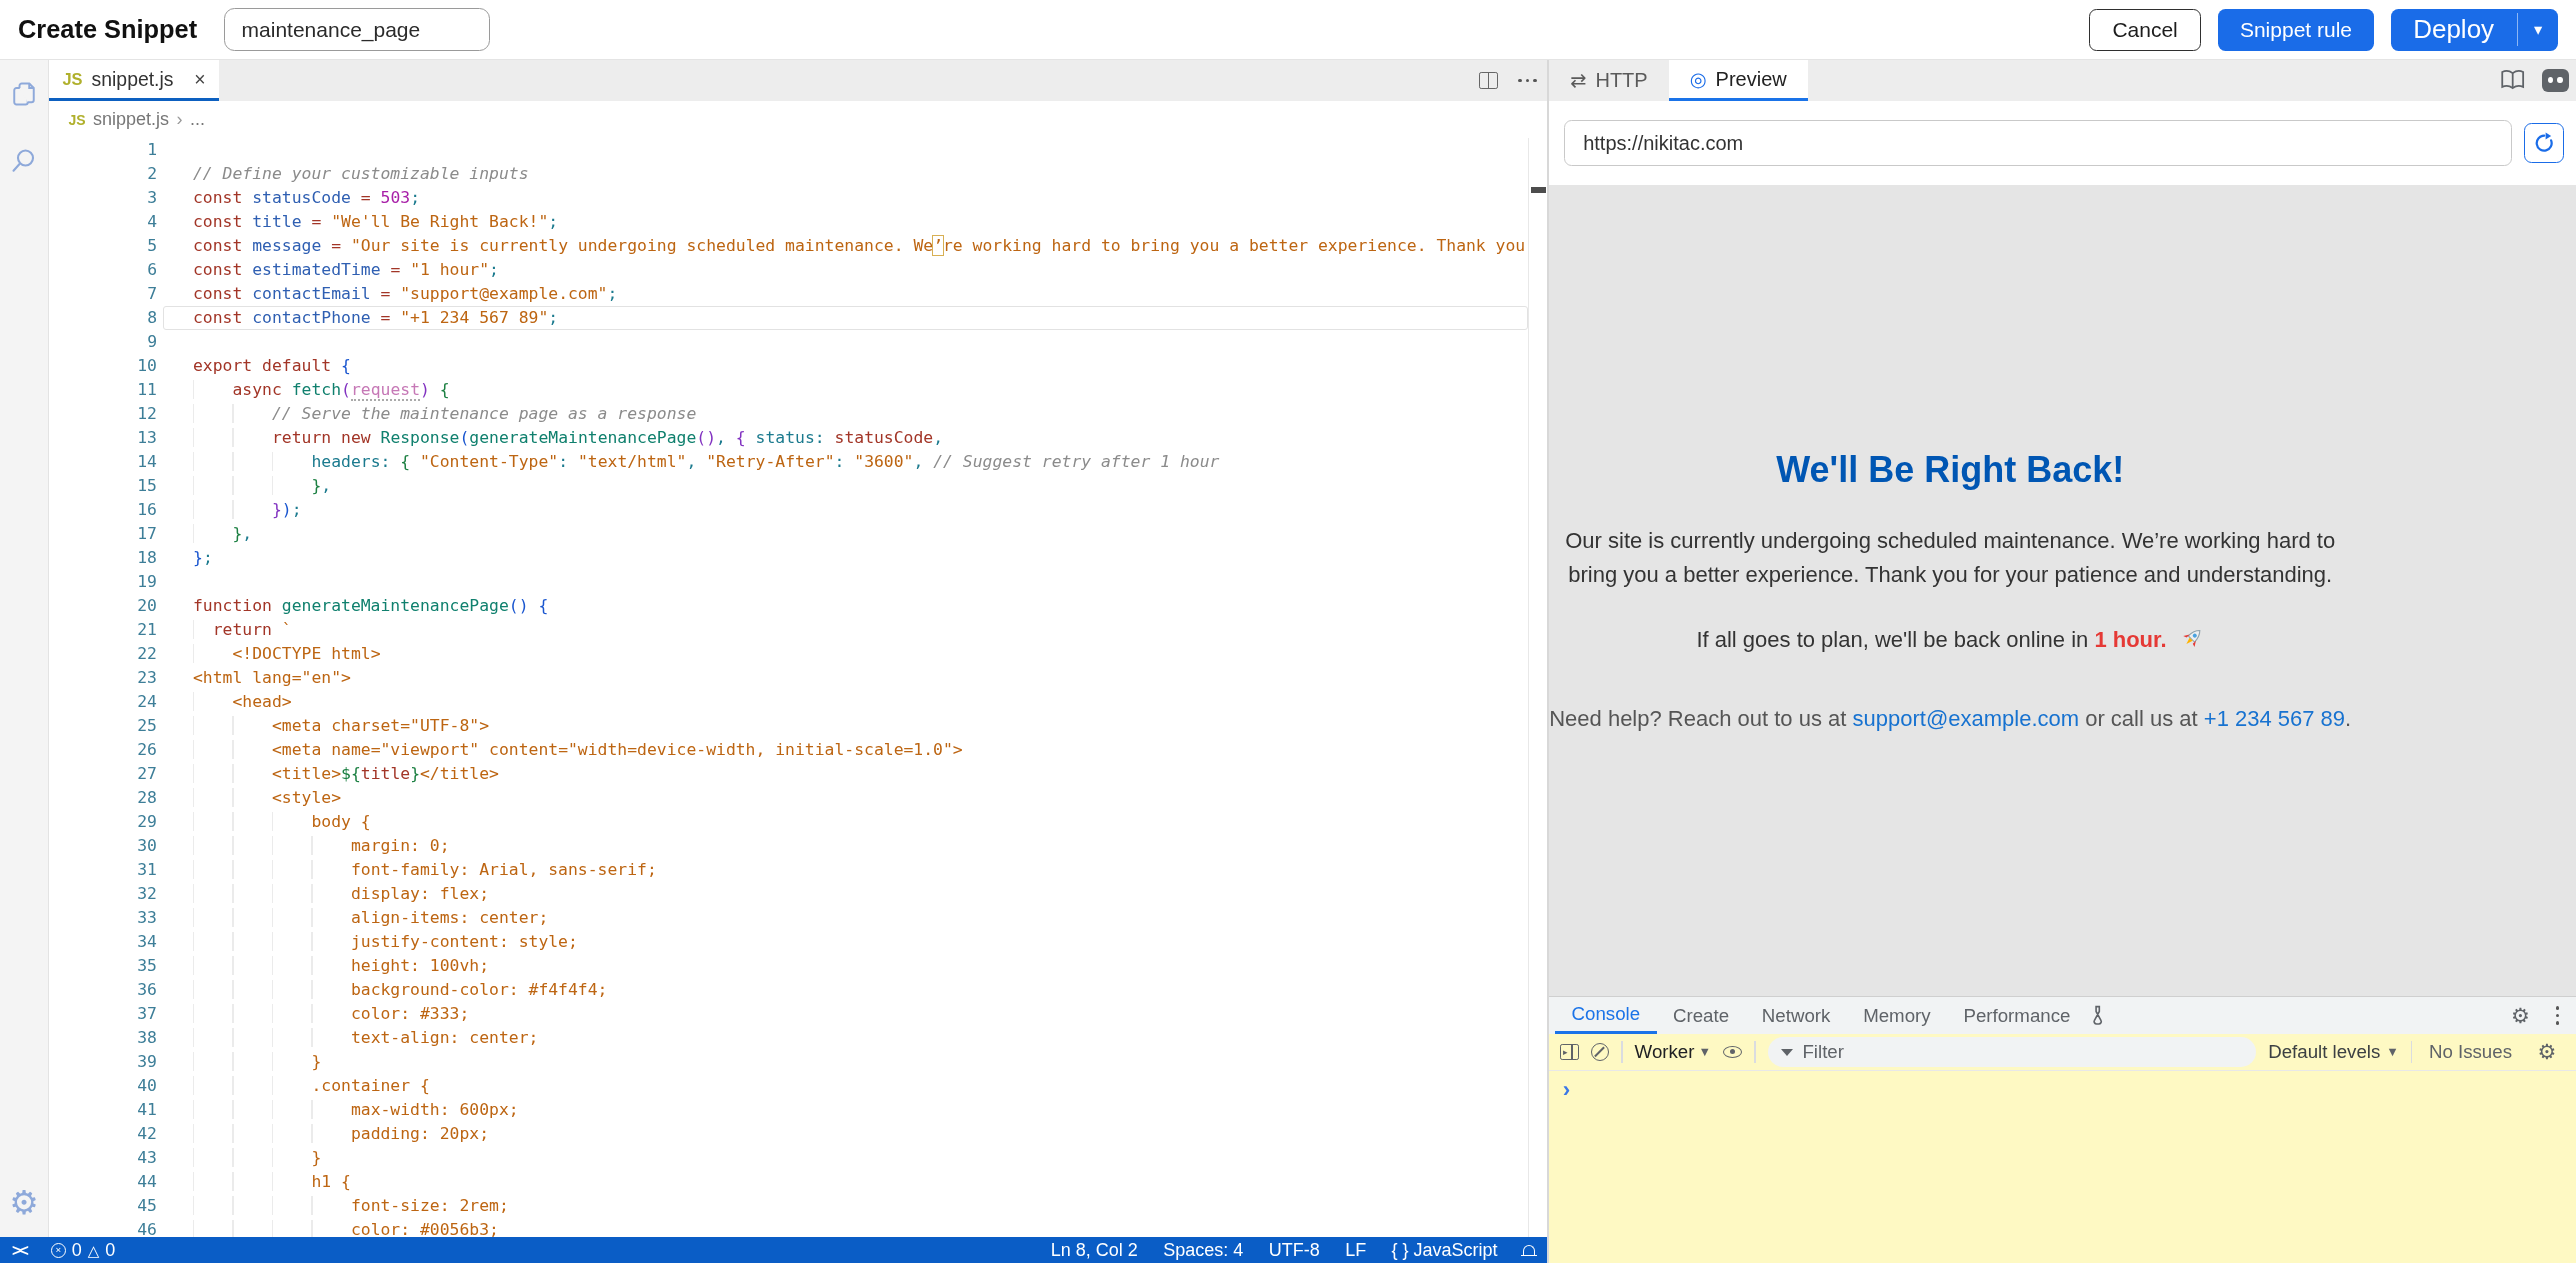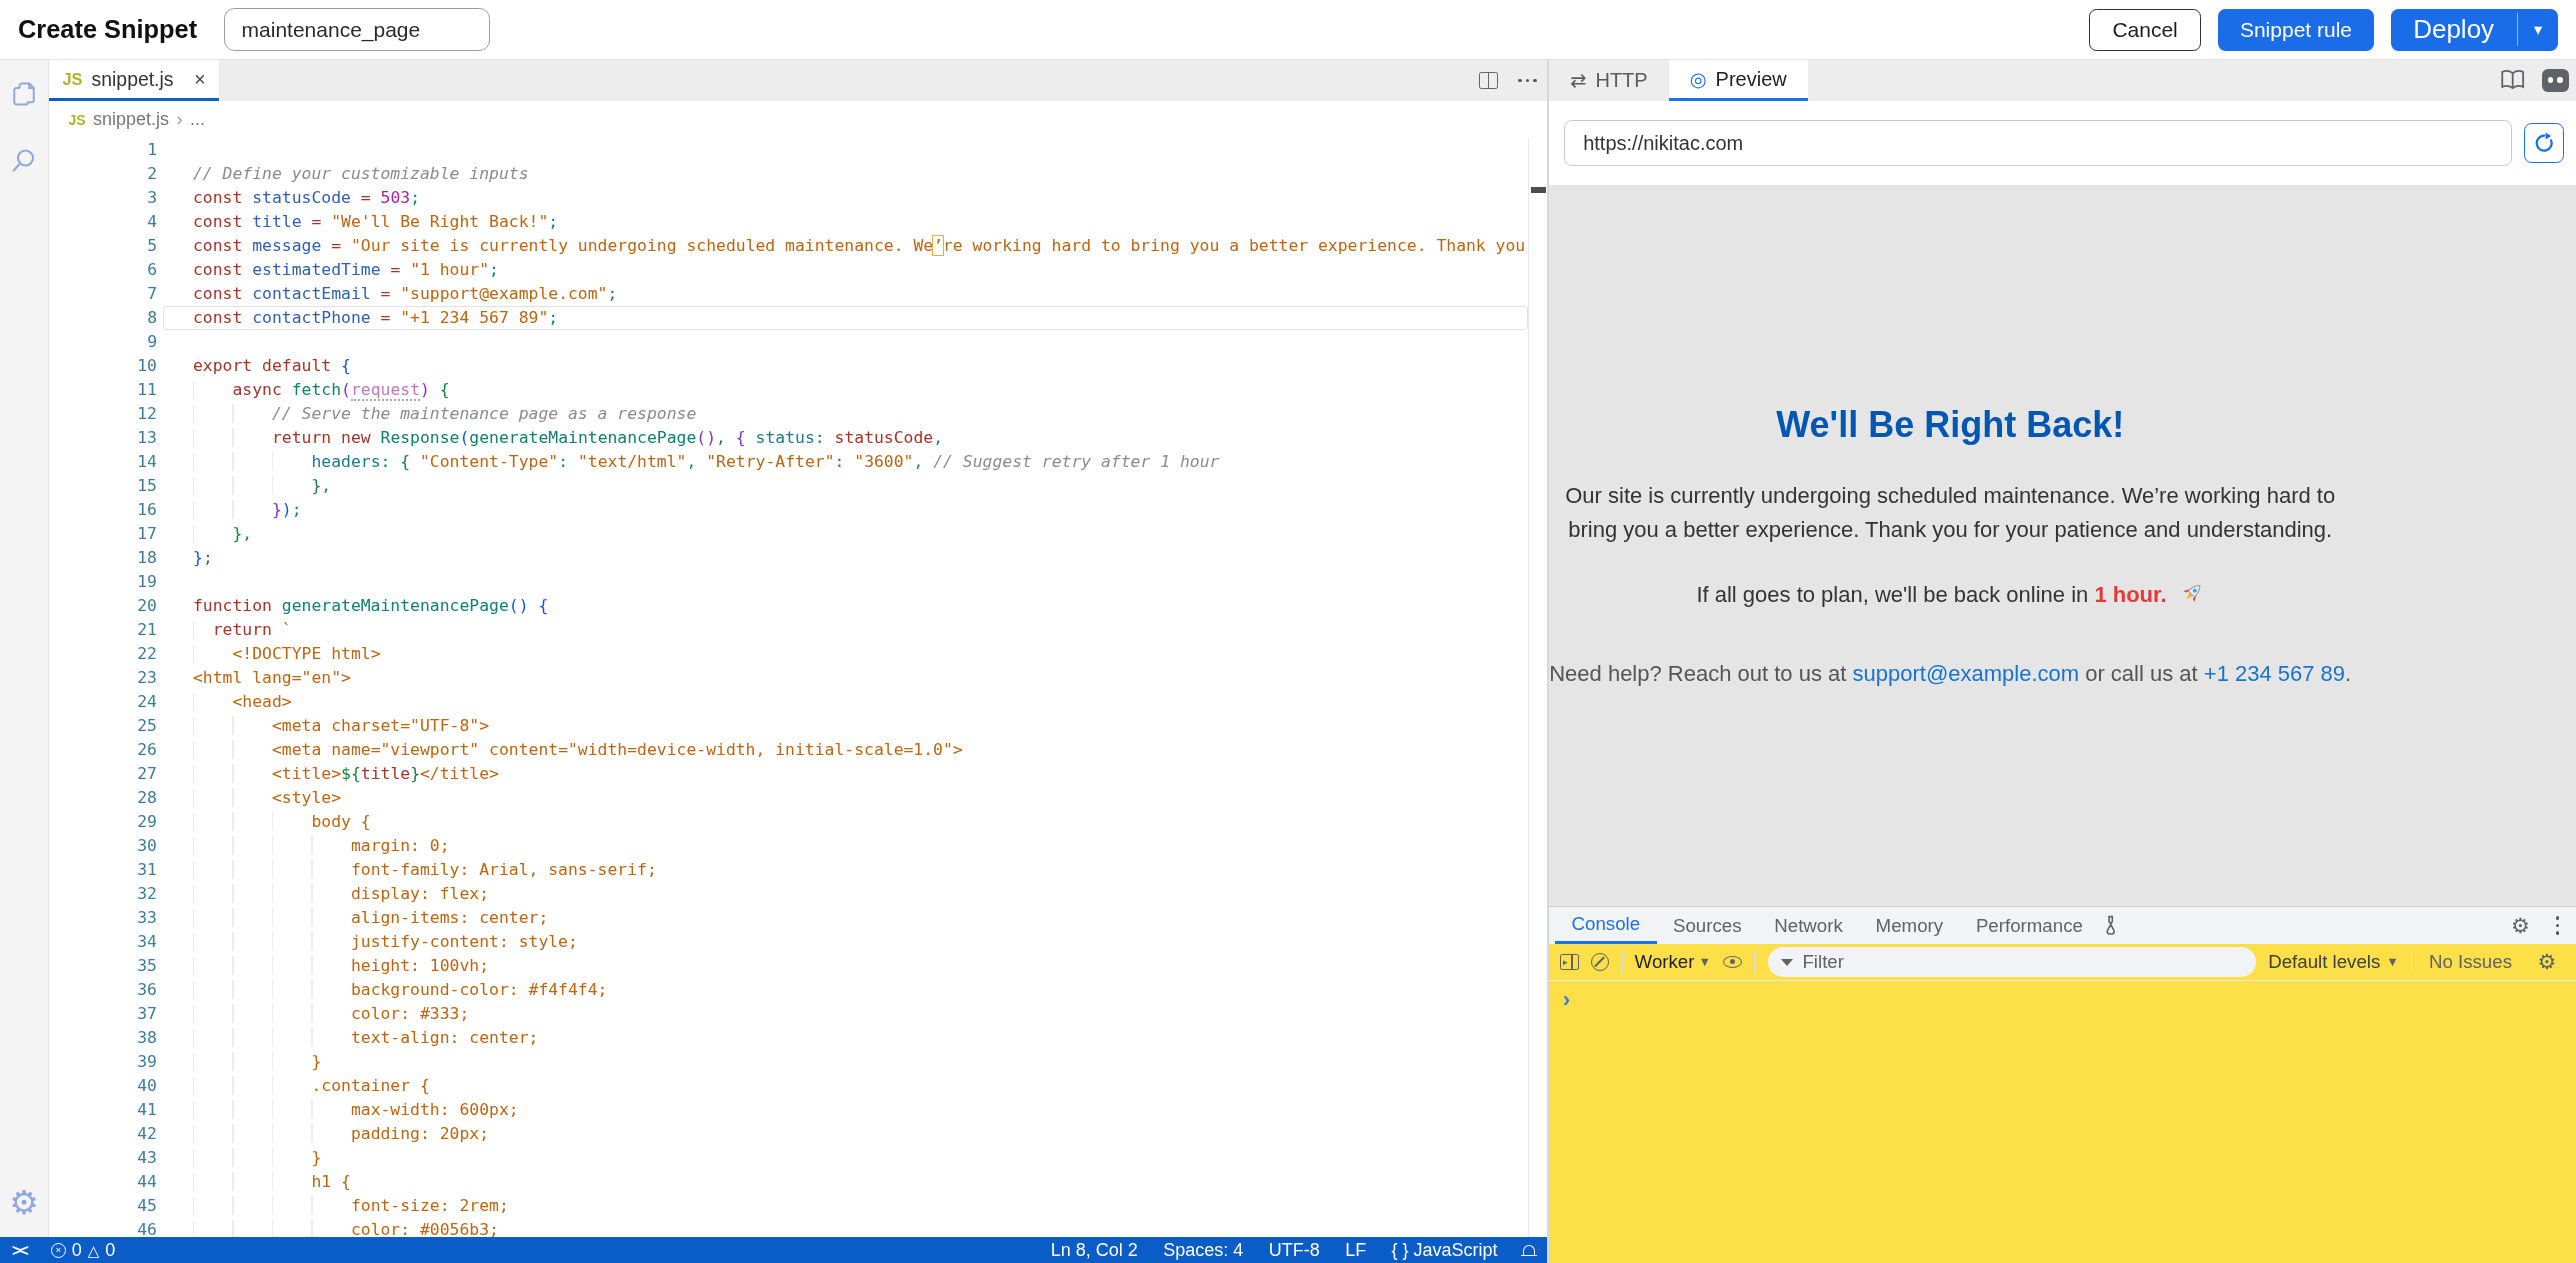--- a/index.html
+++ b/index.html
@@ -122,21 +122,21 @@
   .pv-inner { max-width:845px; text-align:center; color:#333; }
   .pv-inner h1 { color:#0056b3; font-size:36px; font-weight:bold; margin-bottom:33px; }
   .pv-p { font-size:22px; line-height:34px; margin-bottom:21px; }
   .pv-eta { font-size:22px; margin:34px 0 0; }
   .eta-strong { color:#e53935; font-weight:bold; }
   .pv-help { font-size:22px; margin-top:49px; color:#555; }
   .pv-link { color:#1772d0; }
   .rocket { vertical-align:-4.5px; margin-left:6px; }
 
   
-  .devtools { height:357px; border-top:1.5px solid #cfcfcf; display:flex; flex-direction:column; flex:0 0 auto; background:#fde047; }
+  .devtools { height:267px; border-top:1.5px solid #cfcfcf; display:flex; flex-direction:column; flex:0 0 auto; background:#fef9c3; }
   .dt-tabs { height:37px; background:#f1f3f4; display:flex; align-items:stretch; padding-left:6px; }
   .dt-tabs-list { display:flex; align-items:stretch; }
   .dt-tab { display:flex; align-items:center; padding:0 16.4px; font-size:18.7px; color:#5f6368; }
   .dt-tab.active { color:#1a73e8; border-bottom:3px solid #1a73e8; }
   .dt-flask { display:flex; align-items:center; margin-left:1.5px; }
   .dt-tabs .stretch { flex:1; }
   .dt-ic { width:37px; display:flex; align-items:center; justify-content:center; color:#5f6368; font-size:21px; }
   .dt-toolbar { height:37px; border-bottom:1.5px solid #e8e8e8; display:flex; align-items:center; padding:0 10.5px; gap:12px; }
   .tb-divider { width:1.5px; height:22.4px; background:#dadce0; }
   .panelicon { width:19.4px; height:16.4px; border:1.5px solid #5f6368; border-radius:2.2px; position:relative; font-size:9px;
@@ -359,21 +359,21 @@
           <p class="pv-help">
             <span>Need help? Reach out to us at </span><a class="pv-link">support@example.com</a><span> or call us at </span><a class="pv-link">+1 234 567 89</a><span>.</span>
           </p>
         </div>
       </div>
 
       <div class="devtools">
         <div class="dt-tabs">
           <div class="dt-tabs-list">
               <div class="dt-tab active">Console</div>
-              <div class="dt-tab">Sources</div>
+              <div class="dt-tab">Create</div>
               <div class="dt-tab">Network</div>
               <div class="dt-tab">Memory</div>
               <div class="dt-tab">Performance</div>
             </div>
           <div class="dt-flask">
             <svg width="19.4" height="21" viewBox="0 0 24 26" fill="none">
               <path d="M9 2 h6 M10 2 v6 l6 11 a3 3 0 0 1 -2.6 4.5 H10.6 A3 3 0 0 1 8 19 l6 -11 V2" stroke="#5f6368" stroke-width="2" transform="translate(0,0)"></path>
             </svg>
           </div>
           <div class="stretch"></div>

